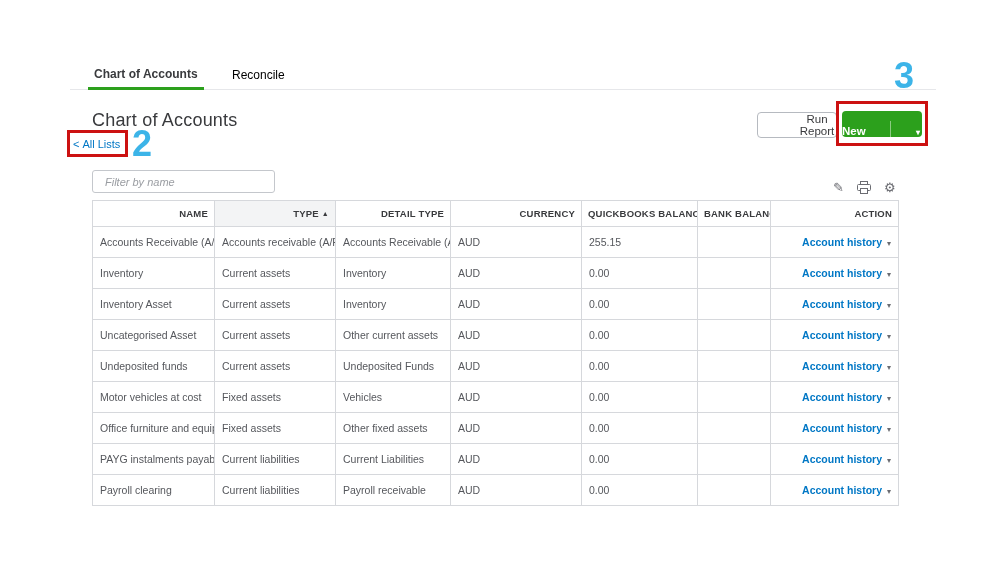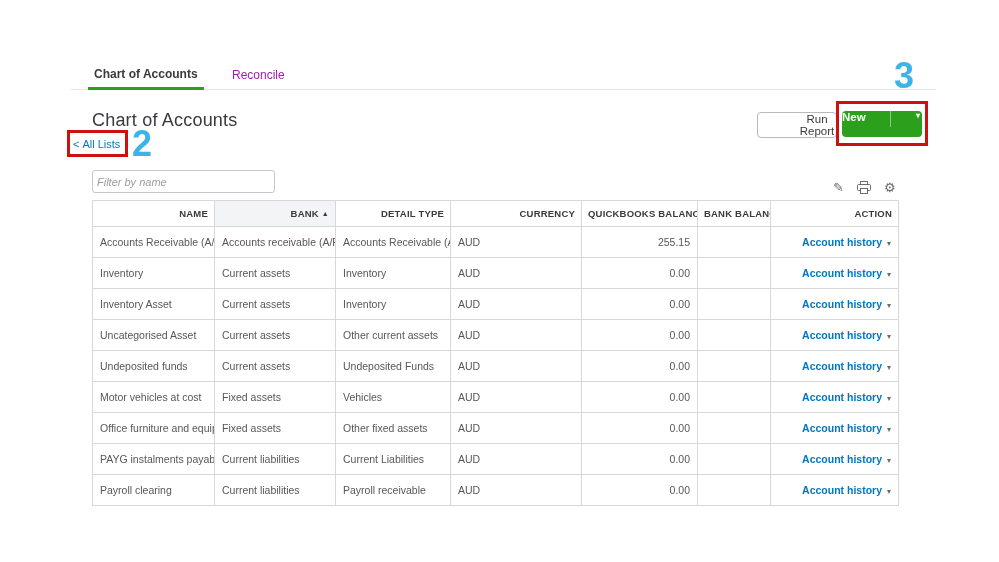--- a/index.html
+++ b/index.html
@@ -4,64 +4,64 @@
 <style>
   * { margin:0; padding:0; box-sizing:border-box; }
   html,body { width:999px; height:562px; background:#ffffff; overflow:hidden;
               font-family:"Liberation Sans", sans-serif; }
   .stage { position:relative; width:999px; height:562px; }
 
   
   .tabs-bar { position:absolute; left:70px; top:61px; width:866px; height:29px;
               border-bottom:1px solid #e6e7ea; }
   .tab { display:inline-block; margin-left:18px; padding:6px 6px 8px; font-size:12px;
-         color:#a21caf; cursor:pointer; vertical-align:bottom; }
+         color:#000000; cursor:pointer; vertical-align:bottom; }
   .tab.active { color:#393a3d; font-weight:bold; border-bottom:3px solid #2ca01c; padding-bottom:6px; }
 
   
   .page-title { position:absolute; left:92px; top:110px; font-size:18px; font-weight:400;
                 color:#393a3d; letter-spacing:.2px; }
   .all-lists-box { position:absolute; left:67px; top:130px; border:3px solid #cc1111;
                    padding:1px 5px 2px 3px; background:transparent; }
   .all-lists-link { font-size:11px; color:#0077c5; text-decoration:none; cursor:pointer; white-space:nowrap; }
   .chev-left { font-size:11px; color:#0077c5; margin-right:3px; }
   .annot-num { position:absolute; font-size:36px; font-weight:bold; color:#3cb4e8; line-height:1; }
   .annot-2 { left:132px; top:126px; }
   .annot-3 { left:894px; top:58px; }
 
   .run-report-btn { position:absolute; left:757px; top:112px; width:80px; height:26px;
                     background:#fff; border:1px solid #b6bac0; border-radius:4px;
                     font-size:11.5px; color:#393a3d; font-family:inherit; cursor:pointer;padding-left:40px; }
   .new-annot-box { position:absolute; left:836px; top:101px; width:92px; height:45px;
                    border:3px solid #cc1111; display:flex; align-items:center; justify-content:center; }
   .new-btn { width:80px; height:26px; background:#2ca01c; border:none; border-radius:4px;
              color:#fff; font-size:11.5px; font-weight:bold; font-family:inherit; cursor:pointer;
-             display:flex; align-items:flex-start; padding:0;gap:24px; }
+             display:flex; align-items:flex-end; padding:0;gap:24px; }
   .new-btn .new-label { flex:1; text-align:center; }
   .new-btn .split { width:1px; height:16px; background:rgba(255,255,255,.45); }
   .new-btn .caret { width:20px; font-size:8px; color:#fff; }
 
   
   .filter-input { position:absolute; left:92px; top:170px; width:183px; height:23px;
-                  border:1px solid #c4c7cc; border-radius:3px; padding:0 4px; font-size:11px;
+                  border:1px solid #c4c7cc; border-radius:3px; padding:0 12px; font-size:11px;
                   font-family:inherit; color:#393a3d; }
   .filter-input::placeholder { color:#9a9da2; font-style:italic; }
   .table-icons { position:absolute; left:833px; top:181px; display:flex; gap:13px;
                  align-items:center; color:#6b6c72; }
   .tool-icon { font-size:13px; line-height:1; cursor:pointer; color:#6b6c72; }
 
   
   .accounts-table { position:absolute; left:92px; top:200px; width:806px;
                     border-collapse:collapse; table-layout:fixed; }
   .accounts-table th, .accounts-table td { border:1px solid #d6d8dc; overflow:hidden;
                     white-space:nowrap; text-overflow:clip; }
   .accounts-table th { font-size:9.5px; font-weight:bold; color:#393a3d; text-align:right;
                     padding:7px 6px; letter-spacing:.2px; }
   .accounts-table th.sorted { background:#f3f4f5; }
-  .accounts-table th.right, .accounts-table td.num { text-align:right; }
+  .accounts-table th.right, .accounts-table td.num { text-align:left; }
   .accounts-table th.action-h { text-align:right; }
   .accounts-table td { font-size:10.5px; color:#55575c; padding:9px 7px; height:31px; }
   .accounts-table td.action { text-align:right; }
   .action-link { color:#0077c5; font-weight:bold; text-decoration:none; cursor:pointer; }
   .action-caret { color:#6b6c72; font-size:8px; margin-left:5px; cursor:pointer; }
   .sort-arrow { font-size:7px; color:#393a3d; margin-left:3px; vertical-align:1px; }
 
   svg { display:block; }
 </style>
 </head>
@@ -112,21 +112,21 @@
         <col style="width:121px">
         <col style="width:115px">
       <col style="width:131px">
         <col style="width:116px">
         <col style="width:73px">
       <col style="width:128px">
     </colgroup>
     <thead>
       <tr>
         <th>NAME</th>
-        <th class="sorted"><span>BANK</span><span class="sort-arrow">▲</span></th>
+        <th class="sorted"><span>TYPE</span><span class="sort-arrow">▲</span></th>
         <th>DETAIL TYPE</th>
         <th>CURRENCY</th>
         <th>QUICKBOOKS BALANCE</th>
         <th>BANK BALANCE</th>
         <th class="action-h">ACTION</th>
       </tr>
     </thead>
     <tbody>
         <tr>
           <td>Accounts Receivable (A/R)</td>

